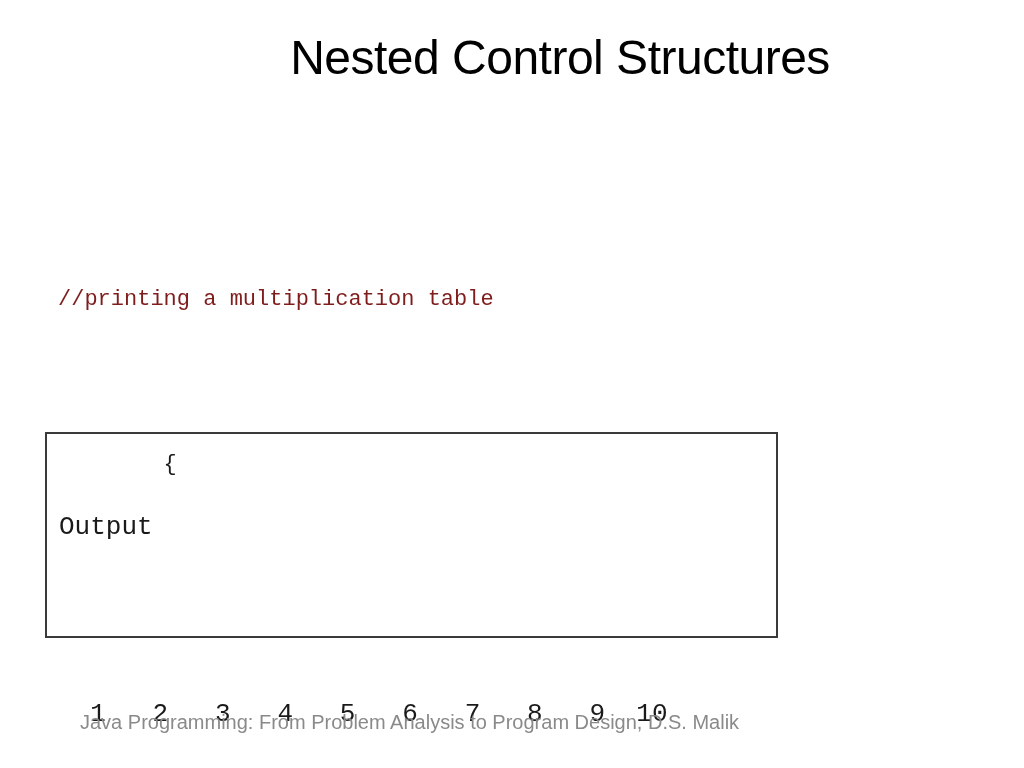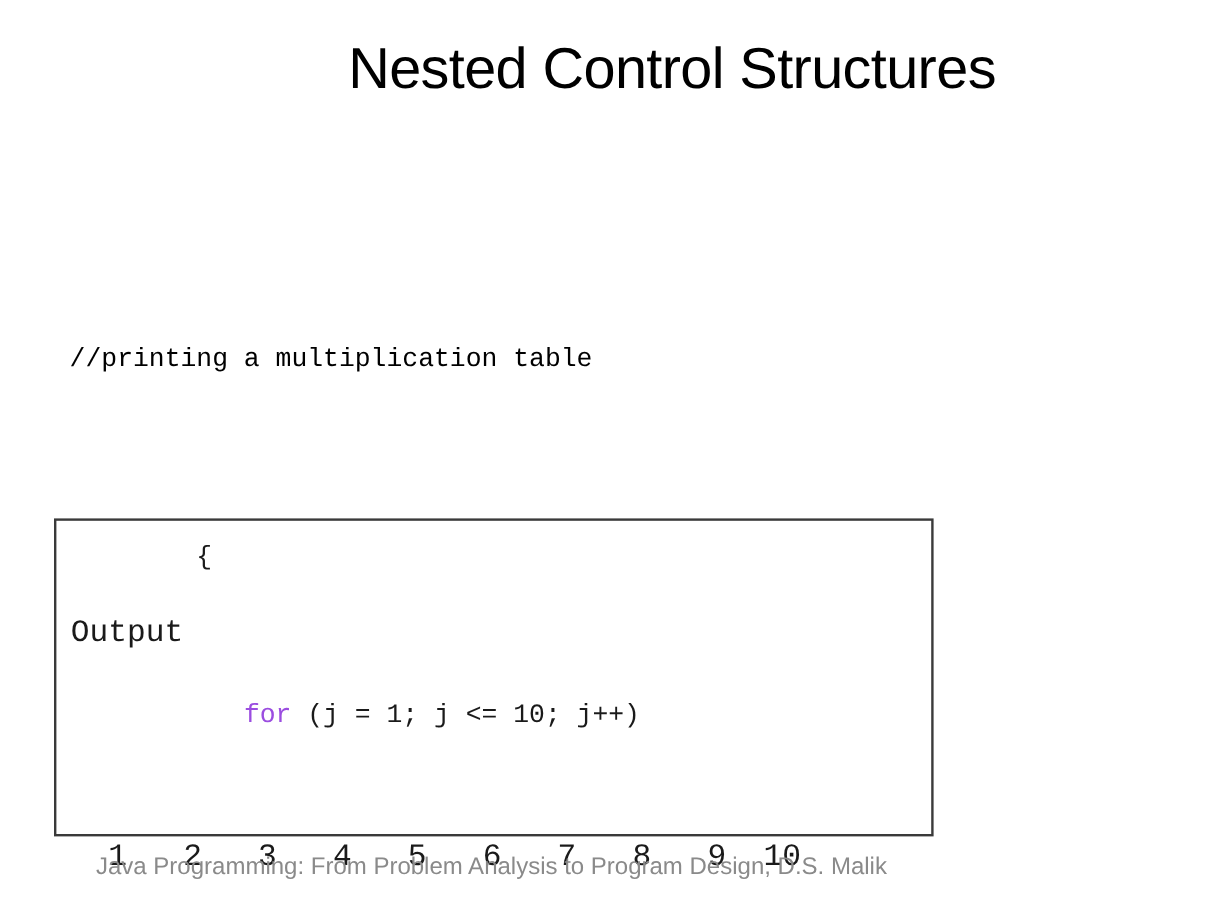--- a/index.html
+++ b/index.html
@@ -50,31 +50,31 @@
     line-height: 33px;
     color: #1a1a1a;
     white-space: pre;
     letter-spacing: 0px;
   }
   .code-line {
     display: block;
     height: 33px;
     white-space: pre;
   }
-  .tok-comment { color: #000000; }
+  .tok-comment { color: #7f1d1d; }
   .tok-keyword { color: #9B4DE0; }
   .tok-plain   { color: #1a1a1a; }
 
   
   .output-box {
     position: absolute;
     left: 45px;
     top: 432px;
     width: 733px;
-    height: 265px;
+    height: 206px;
     border: 2px solid #3a3a3a;
     background: transparent;
     box-sizing: border-box;
   }
   .output-inner {
     position: absolute;
     left: 12px;
     top: 8px;
     font-family: "Liberation Mono", "DejaVu Sans Mono", monospace;
     font-size: 26px;
@@ -118,21 +118,20 @@
     <span class="title-line">Nested Control Structures</span>
   </div>
 
   <div class="code-block">
 
     <span class="code-line"><span class="tok-comment">//printing a multiplication table</span></span>
 
 
     <span class="code-line"><span class="tok-plain">        {</span></span>
 
-    <span class="code-line"><span class="tok-plain">           </span><span class="tok-keyword">for</span><span class="tok-plain"> (j = 1; j &lt;= 10; j++)</span></span>
 
     
 
     
 
     
 
     
 
   </div>

